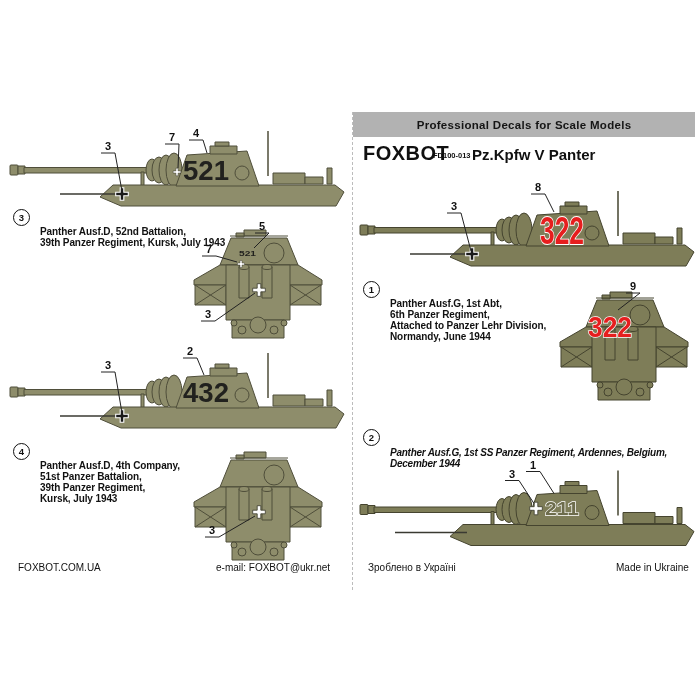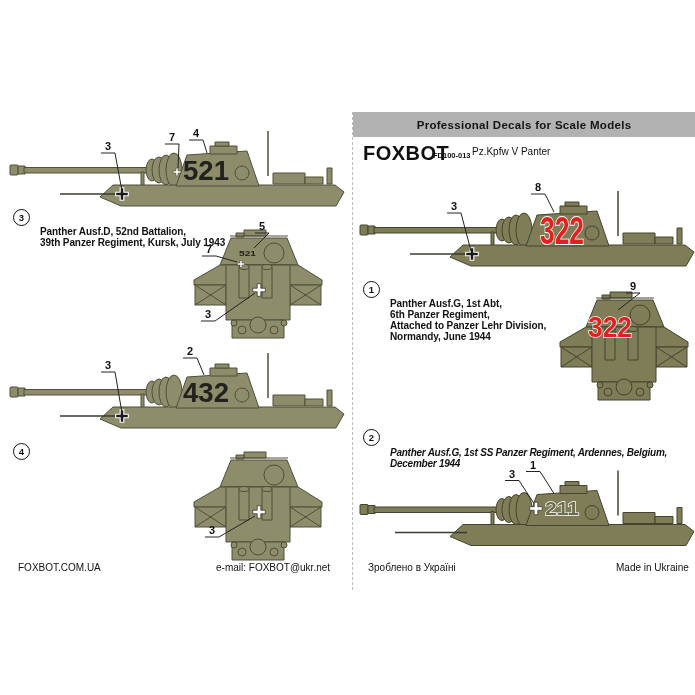--- a/index.html
+++ b/index.html
@@ -6,21 +6,21 @@
   body{width:695px;height:695px;font-family:"Liberation Sans",sans-serif;}
   .sheet{position:relative;width:695px;height:695px;overflow:hidden;background:#fff;padding-left:32px;}
   .divider{position:absolute;left:352px;top:112px;height:478px;width:0;border-left:1px dashed #bcbcbc;}
   
   .banner{position:absolute;left:353px;top:112px;width:342px;height:25px;background:#b2b2b2;
           display:flex;align-items:center;justify-content:center;font-weight:bold;font-size:11.5px;
           color:#151515;letter-spacing:.3px;}
   .brandrow{position:absolute;left:363px;top:142px;width:332px;height:26px;text-align:right;}
   .brand{position:absolute;left:0;top:0;font-size:20px;font-weight:bold;letter-spacing:.5px;color:#101010;}
   .code{position:absolute;left:70px;top:9px;font-size:7.5px;font-weight:bold;color:#101010;}
-  .ptitle{position:absolute;left:109px;top:4px;font-size:10px;font-weight:normal;color:#101010;}
+  .ptitle{position:absolute;left:109px;top:4px;font-size:15px;font-weight:bold;color:#101010;}
   
   .caption{position:absolute;display:flex;gap:10px;align-items:flex-start;}
   .badge{width:15px;height:15px;border:1.3px solid #111;border-radius:50%;flex:none;
          display:flex;align-items:center;justify-content:center;font-size:9.5px;font-weight:bold;color:#111;}
   .ctext{font-size:10px;font-weight:bold;line-height:11px;color:#111;white-space:pre-line;
          letter-spacing:-.1px;padding-top:1px;margin-top:16px;}
   .ctext.long{font-size:10px;letter-spacing:-.25px;padding-top:2px;font-style:italic;}
   
   .fig{position:absolute;margin:0;}
   .fig svg{width:100%;height:100%;display:block;}
@@ -154,20 +154,24 @@
       <text class="num" x="178" y="62" textLength="46" lengthAdjust="spacingAndGlyphs">432</text>
       <polyline class="cl" points="96,32 110,32 117,73"></polyline>
       <text class="co" x="103" y="29" text-anchor="middle">3</text>
       <polyline class="cl" points="178,18 192,18 199,35"></polyline>
       <text class="co" x="185" y="15" text-anchor="middle">2</text>
     </svg>
   </figure>
 
   <div class="caption" style="left:13px;top:443px;width:180px">
     <span class="badge">4</span>
+    <span class="ctext">Panther Ausf.D, 4th Company,
+51st Panzer Battalion,
+39th Panzer Regiment,
+Kursk, July 1943</span>
   </div>
 
   <figure class="fig" style="left:192px;top:440px;width:132px;height:122px">
     <svg viewBox="0 0 132 122" class="scheme-left">
       <use href="#prear"></use>
       <use href="#crossW" transform="translate(67,72) scale(0.9)"></use>
       <polyline class="cl" points="13,97 27,97 63,76"></polyline>
       <text class="co" x="20" y="94" text-anchor="middle">3</text>
     </svg>
   </figure>

